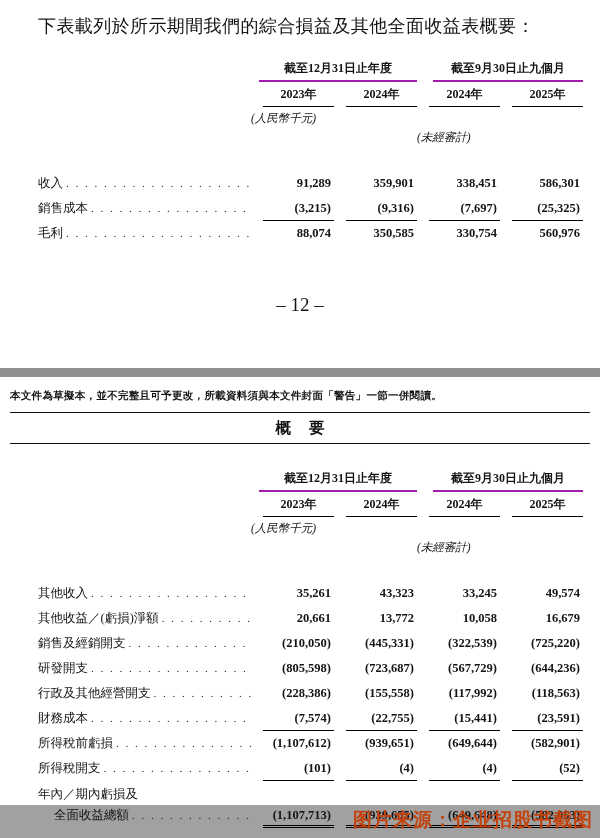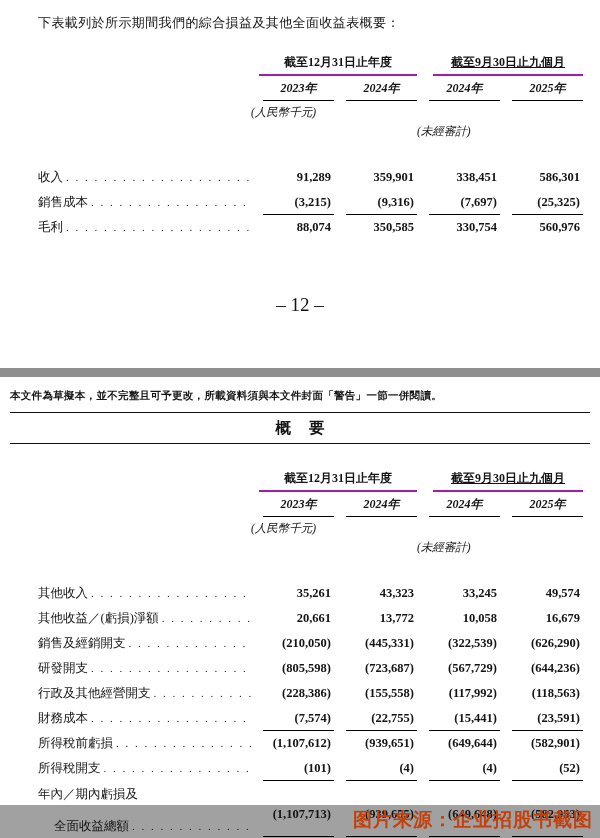--- a/index.html
+++ b/index.html
@@ -3,45 +3,45 @@
 <meta charset="utf-8">
 <style>
   html,body{margin:0;padding:0;background:#e8e8e8;}
   .root{position:relative;width:600px;height:838px;background:#ffffff;overflow:hidden;
         font-family:"Liberation Serif","DejaVu Serif",serif;color:#141414;}
   .page{position:relative;z-index:1;background:transparent;}
   .page1{height:368px;}
   .midbar{position:relative;z-index:1;height:9px;background:#8f8f8f;}
   .page2{height:461px;}
 
-  .intro{padding:14px 0 0 38px;font-size:13px;letter-spacing:0.4px;}
+  .intro{padding:14px 0 0 38px;font-size:18px;letter-spacing:0.4px;}
 
   table.fin{margin:22px 0 0 38px;width:545px;border-collapse:collapse;table-layout:fixed;font-size:12.5px;}
   table.fin.t2{margin-top:26px;}
   .fin col.c0{width:213px;}
   .fin col.cv{width:83px;}
   .fin th,.fin td{padding:0;font-weight:normal;vertical-align:bottom;}
 
   .gh{margin-left:8px;border-bottom:2px solid #a21caf;font-weight:bold;text-align:center;
       font-size:12px;padding-bottom:3px;white-space:nowrap;}
-  .gh.g2{margin-left:16px;text-decoration:underline;}
+  .gh.g2{margin-left:16px;}
   .yh{margin-left:12px;border-bottom:1px solid #000;font-weight:bold;text-align:center;
-      font-size:12px;padding:4px 0 3px;font-style:italic;}
+      font-size:12px;padding:4px 0 3px;}
   .unit-row td{text-align:left;font-style:italic;font-size:11.5px;padding-top:4px;}
   tr.sp td{height:26px;}
 
   .lblwrap{display:flex;align-items:baseline;overflow:hidden;padding:4px 0;}
   .lt{white-space:nowrap;}
   .leader{flex:1;overflow:hidden;white-space:nowrap;font-size:11px;letter-spacing:2px;
           padding-left:3px;color:#222;}
   .leader::after{content:". . . . . . . . . . . . . . . . . . . . . . . . . . . . . . . . . . . . . . . . . . . . . .";}
   .num{text-align:right;}
   .cell{margin-left:12px;padding:4px 3px 4px 0;border-bottom:1px solid transparent;font-weight:bold;}
   tr.ul .cell{border-bottom:1px solid #000;}
-  tr.dbl .cell{border-bottom:3px double #000;padding-bottom:14px;}
+  tr.dbl .cell{border-bottom:3px double #000;padding-bottom:2px;}
   tr.bold{font-weight:bold;}
   tr.tl1 .lblwrap{padding:5px 0 0 0;}
   td.indent .lblwrap{padding-left:16px;}
 
   .pagenum{position:absolute;top:294px;left:0;width:100%;text-align:center;font-size:19px;}
 
   .disclaimer{padding:12px 10px 0 10px;font-size:10.5px;font-weight:bold;letter-spacing:0.3px;
               font-family:"Liberation Sans","DejaVu Sans",sans-serif;}
   .rule{border:none;border-top:1.5px solid #111;margin:9px 10px 0 10px;height:0;}
   .rule.r2{margin-top:0;}
@@ -274,21 +274,21 @@
         <td class="num">
               <div class="cell">(210,050)</div>
             </td>
         <td class="num">
               <div class="cell">(445,331)</div>
             </td>
         <td class="num">
               <div class="cell">(322,539)</div>
             </td>
         <td class="num">
-              <div class="cell">(626,290)</div>
+              <div class="cell">(725,220)</div>
             </td>
       </tr>
       <tr>
         <td class="lbl">
               <div class="lblwrap">
                 <span class="lt">研發開支</span>
                 <span class="leader"></span>
               </div>
             </td>
         <td class="num">

